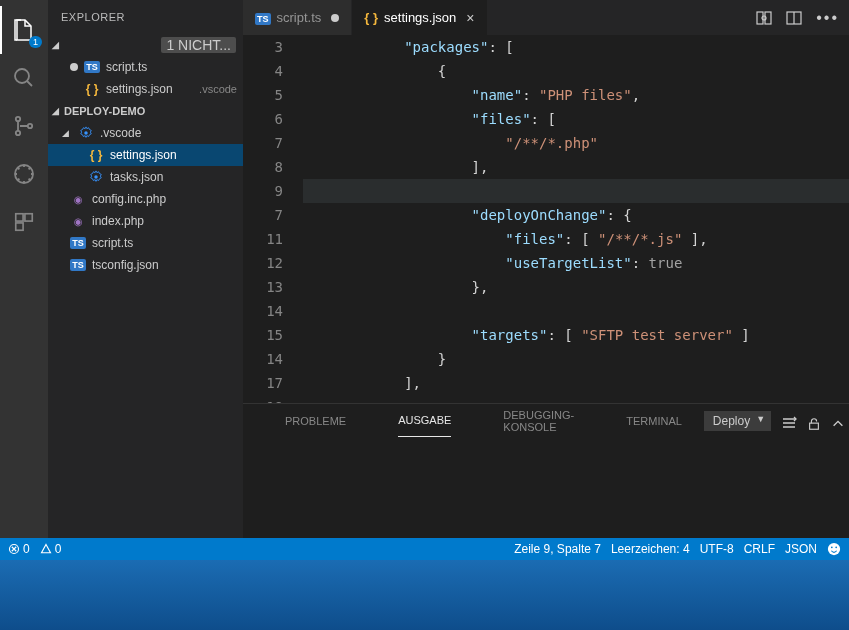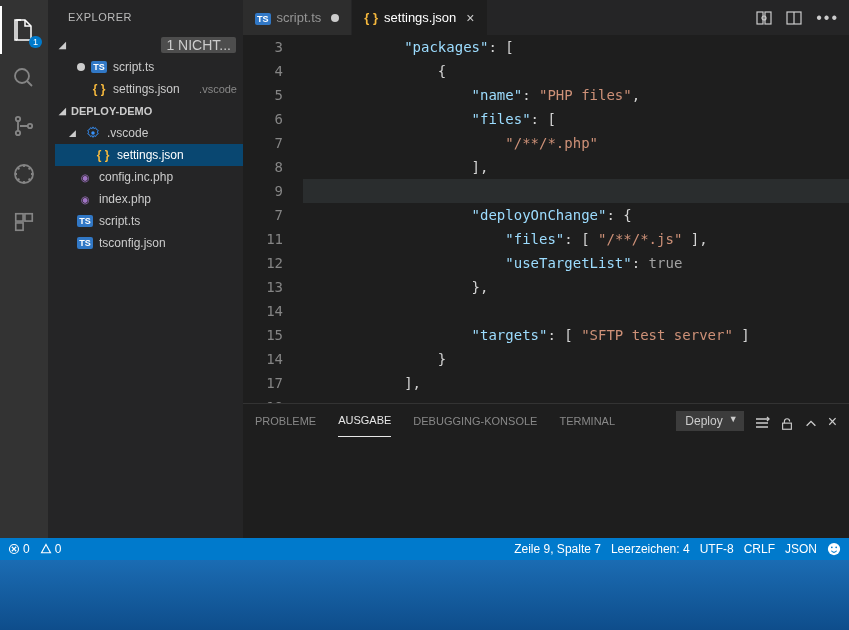--- a/index.html
+++ b/index.html
@@ -7,21 +7,21 @@
 .main { display: flex; flex: 1; min-height: 0; }
 
 
 .activitybar { width: 48px; background: #333333; display: flex; flex-direction: column; padding-top: 6px; }
 .act-item { width: 48px; height: 48px; display: flex; align-items: center; justify-content: center; color: #858585; cursor: pointer; position: relative; }
 .act-item.active { color: #fff; }
 .act-item.active::before { content: ""; position: absolute; left: 0; top: 0; bottom: 0; width: 2px; background: #fff; }
 .badge { position: absolute; bottom: 6px; right: 6px; background: #007acc; color: #fff; font-size: 9px; border-radius: 8px; padding: 0 4px; line-height: 12px; }
 
 
-.sidebar { width: 195px; background: #252526; display: flex; flex-direction: column; font-size: 12px; padding-left: 7px; }
+.sidebar { width: 195px; background: #252526; display: flex; flex-direction: column; font-size: 12px; }
 .side-header { height: 34px; display: flex; align-items: center; padding: 0 13px; font-size: 11px; font-weight: 400; letter-spacing: 0.5px; color: #bbb; }
 .sect-head { display: flex; align-items: center; height: 22px; padding: 0 4px; font-size: 11px; font-weight: 700; color: #ccc; gap: 2px; cursor: pointer; }
 .sect-head .twisty { width: 10px; font-size: 9px; color: #ccc; }
 .sect-head .badge2 { background: #4d4d4d; color: #ccc; font-size: 14px; font-weight: 400; padding: 0 5px; border-radius: 2px; margin-left: auto; margin-right: 3px; }
 .tree-row { display: flex; align-items: center; height: 22px; padding-left: 18px; gap: 6px; color: #ccc; cursor: pointer; }
 .tree-row.active { background: #094771; color: #fff; }
 .tree-row .ic { width: 16px; display: flex; align-items: center; justify-content: center; }
 .tree-row .lbl { flex: 1; white-space: nowrap; overflow: hidden; text-overflow: ellipsis; }
 .tree-row .meta { color: #888; font-size: 11px; margin-right: 6px; }
 .dirty-dot { width: 8px; height: 8px; border-radius: 50%; background: #ccc; margin-left: 4px; flex-shrink: 0; }
@@ -43,21 +43,21 @@
 .hl-line { position: absolute; left: 0; right: 0; height: 24px; background: #2a2d2e; }
 .cline { position: relative; white-space: pre; }
 .k { color: #9cdcfe; }
 .s { color: #ce9178; }
 .p { color: #d4d4d4; }
 .b { color: #a3a3a3; }
 
 
 .panel { height: 135px; border-top: 1px solid #333; background: #1e1e1e; display: flex; flex-direction: column; }
 .panel-tabs { display: flex; align-items: center; height: 34px; padding: 0 12px; gap: 22px; font-size: 11px; color: #888; border-bottom: 1px solid transparent; }
-.ptab { cursor: pointer; height: 100%; display: flex; align-items: center; }
+.ptab { cursor: pointer; height: 100%; display: flex; align-items: center; margin-left: 30px; }
 .ptab.active { color: #e7e7e7; border-bottom: 1px solid #e7e7e7; }
 .panel-actions { margin-left: auto; display: flex; align-items: flex-end; gap: 10px; color: #ccc; font-size: 13px; }
 .dropdown { background: #3c3c3c; border: 1px solid #3c3c3c; color: #ccc; font-size: 12px; padding: 2px 20px 2px 8px; position: relative; }
 .dropdown::after { content: "▼"; position: absolute; right: 5px; top: 2px; font-size: 9px; color: #ccc; }
 
 
 .statusbar { height: 22px; background: #007acc; color: #fff; display: flex; align-items: center; font-size: 12px; padding: 0 8px; gap: 10px; }
 .statusbar .spacer { flex: 1; }
 .status-item { display: flex; align-items: center; gap: 3px; cursor: pointer; }
 
@@ -145,20 +145,29 @@
               <path d="M8 1l1 2 2-1 1 2 2 1-1 2 1 2-2 1-1 2-2-1-1 2-1-2-2 1-1-2-2-1 1-2-1-2 2-1 1-2 2 1z" fill="none" stroke="#3794ff" stroke-width="1"></path>
             </svg>
           </span>
           <span class="lbl">.vscode</span>
         </div>
         <div class="tree-row  indent2 active">
           <span class="ic">
             <span style="color:#f5b83d;font-weight:700;">{ }</span>
           </span>
           <span class="lbl">settings.json</span>
+        </div>
+        <div class="tree-row  indent2">
+          <span class="ic">
+            <svg width="14" height="14" viewBox="0 0 16 16" fill="#3794ff">
+              <circle cx="8" cy="8" r="2"></circle>
+              <path d="M8 1l1 2 2-1 1 2 2 1-1 2 1 2-2 1-1 2-2-1-1 2-1-2-2 1-1-2-2-1 1-2-1-2 2-1 1-2 2 1z" fill="none" stroke="#3794ff" stroke-width="1"></path>
+            </svg>
+          </span>
+          <span class="lbl">tasks.json</span>
         </div>
         <div class="tree-row indent1">
           <span class="ic">
             <span style="color:#a074c4;font-size:10px;">◉</span>
           </span>
           <span class="lbl">config.inc.php</span>
         </div>
         <div class="tree-row indent1">
           <span class="ic">
             <span style="color:#a074c4;font-size:10px;">◉</span>

